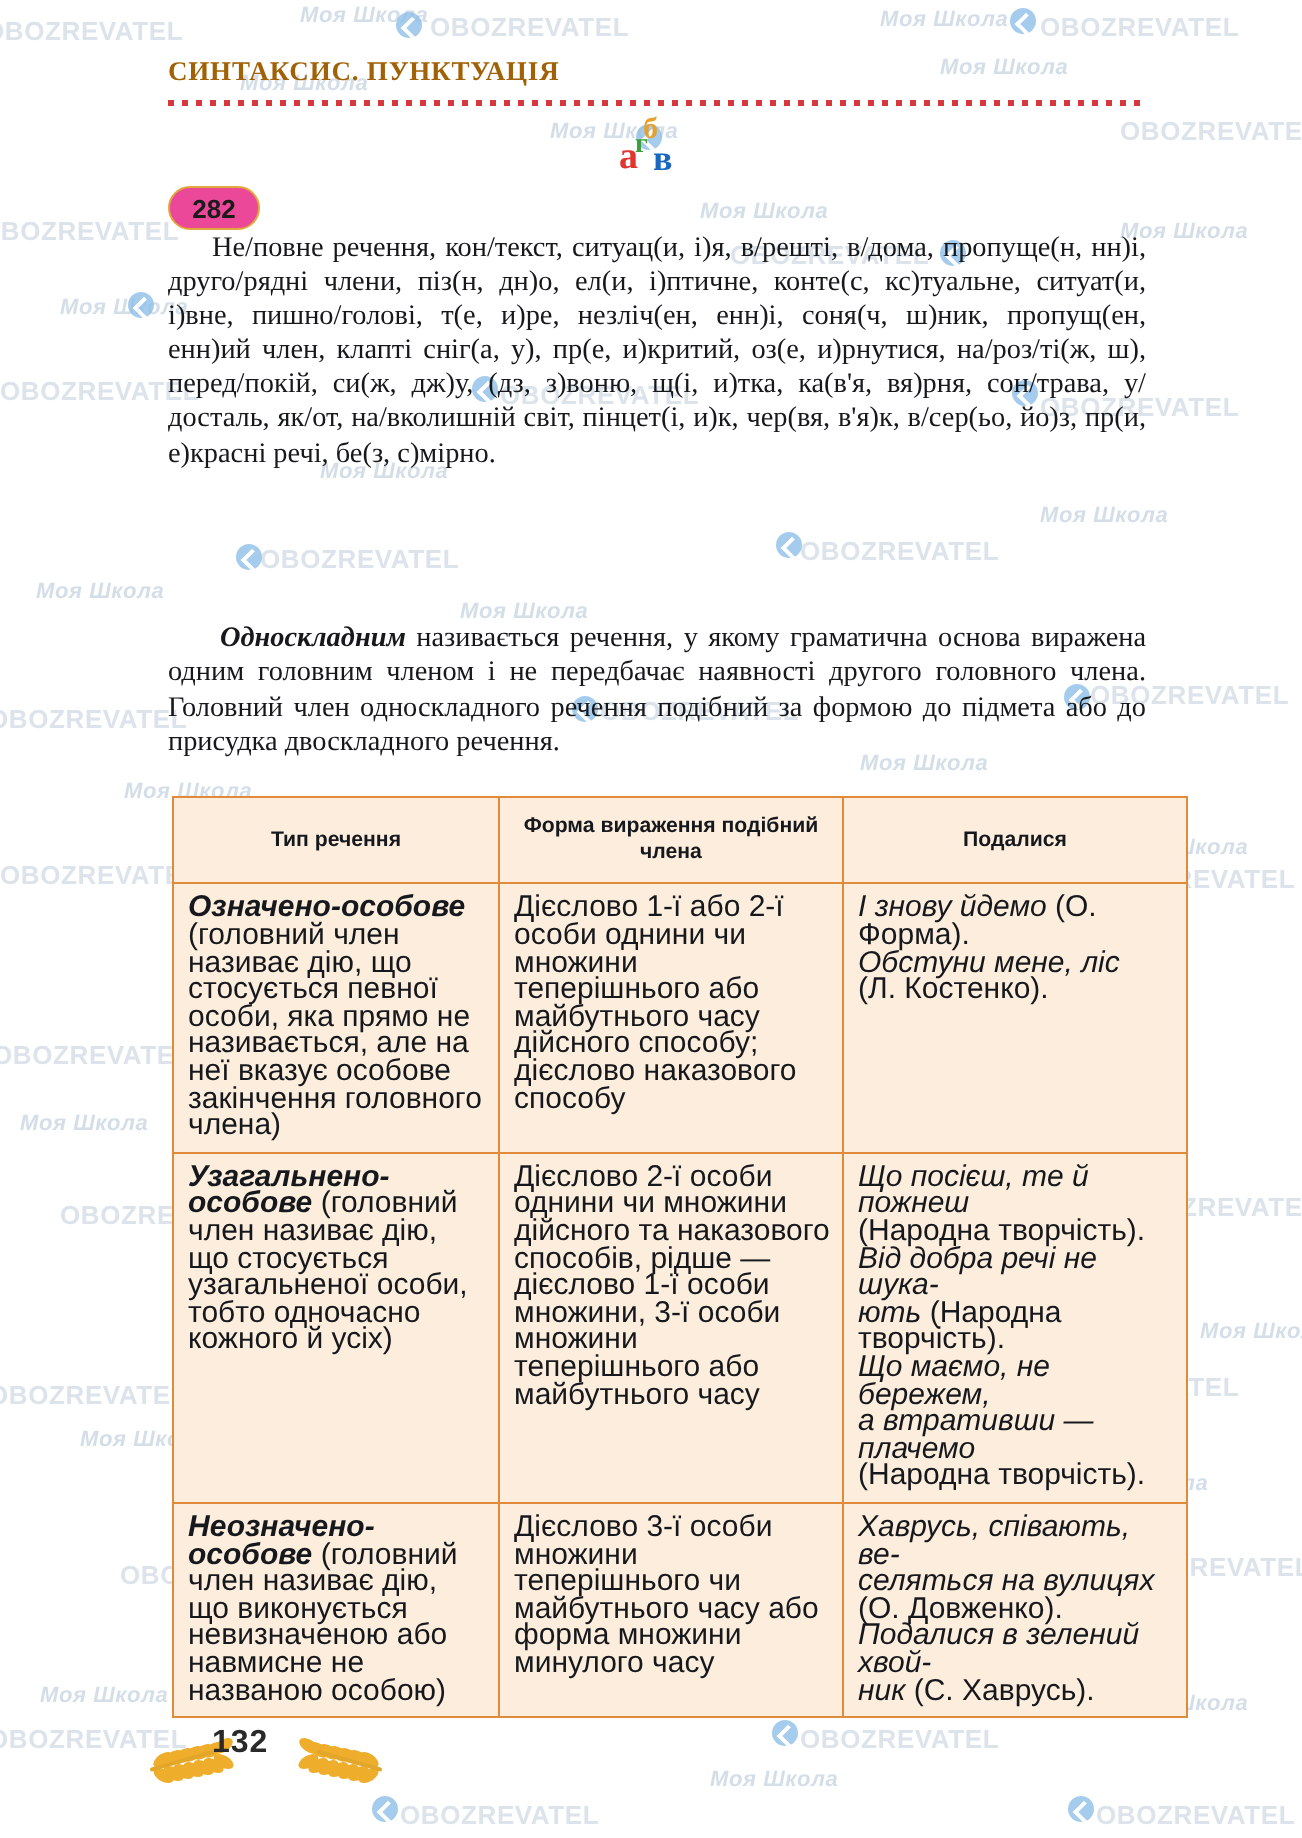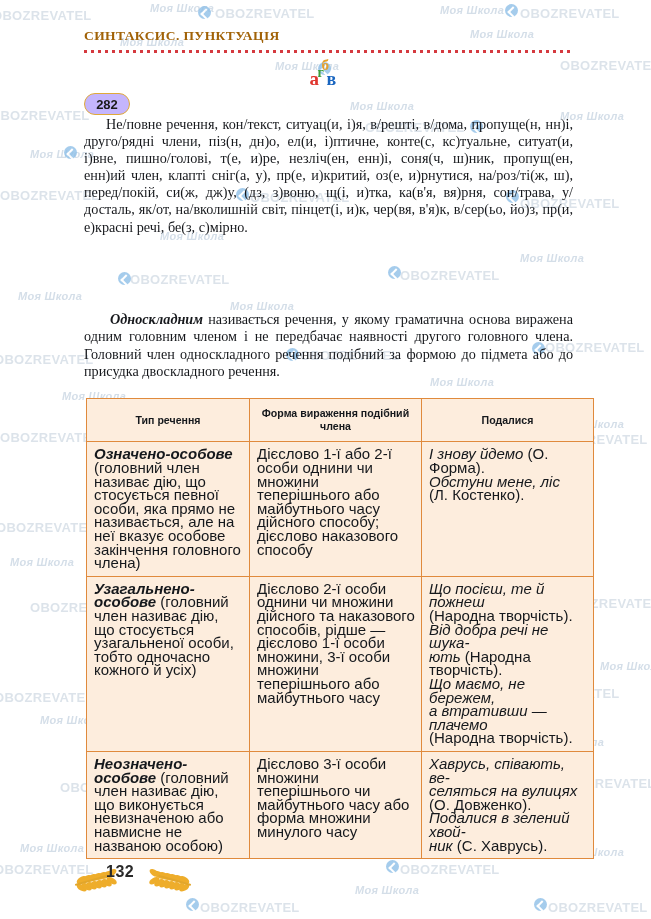--- a/index.html
+++ b/index.html
@@ -124,21 +124,21 @@
   }
 
   
   .ex-badge {
     position: absolute;
     left: 84px;
     top: 93px;
     width: 44px;
     height: 20px;
     border-radius: 11px;
-    background: #c4b5fd;
+    background: #ec4899;
     border: 1.5px solid #e0a93a;
     color: #1b1b1b;
     font-family: "Liberation Sans", sans-serif;
     font-weight: 700;
     font-size: 13px;
     display: flex;
     align-items: center;
     justify-content: center;
     z-index: 10;
   }

